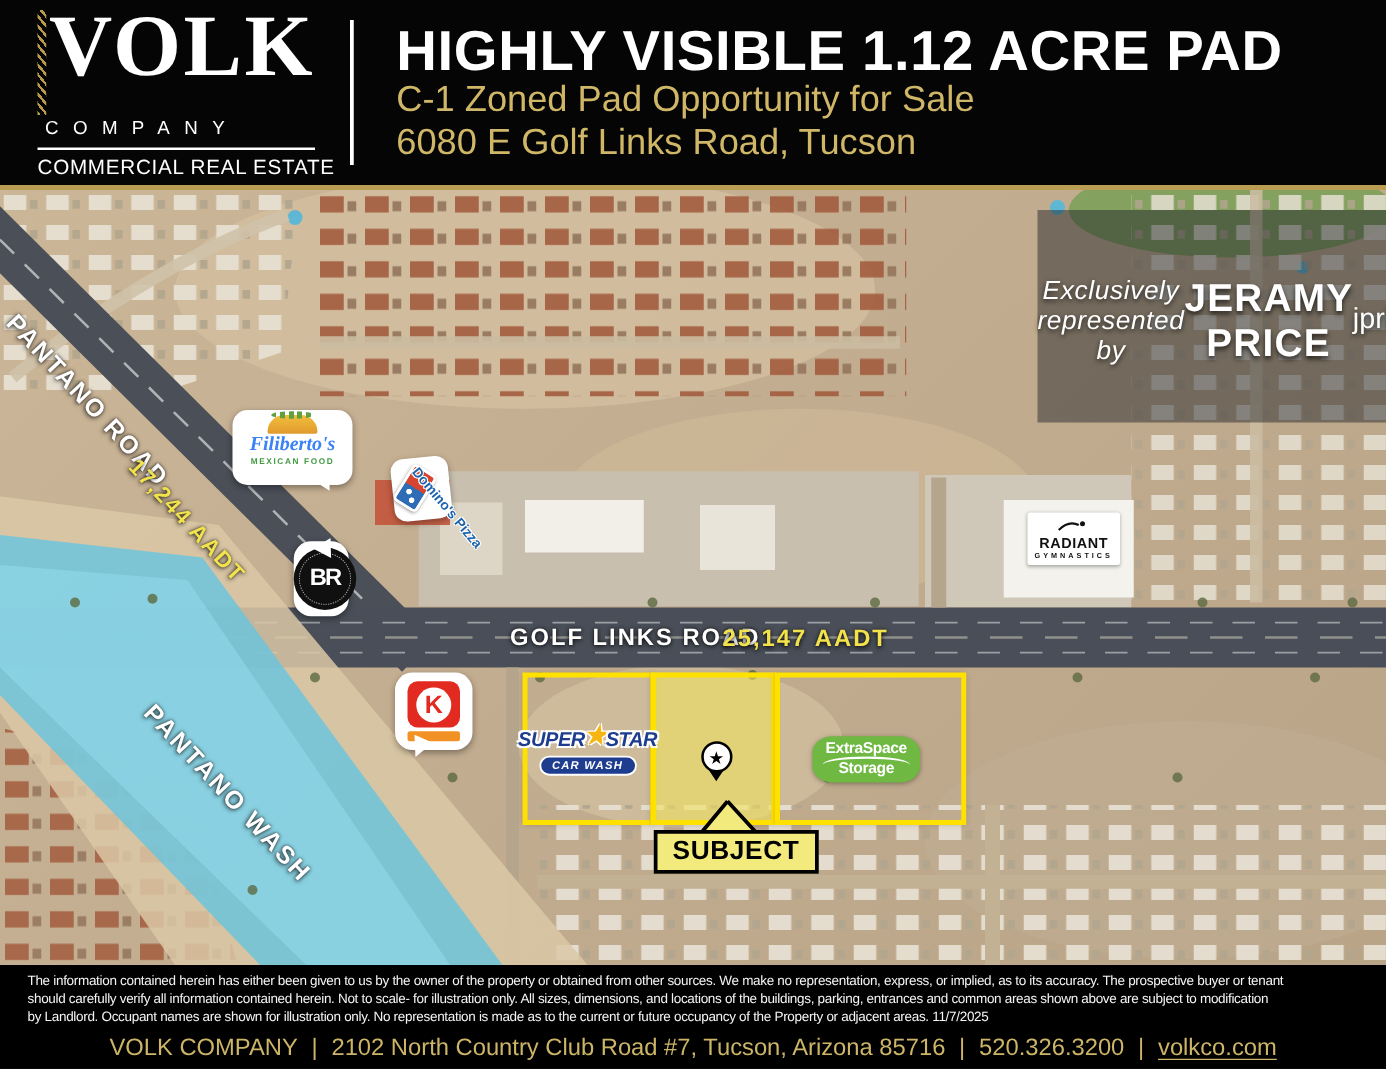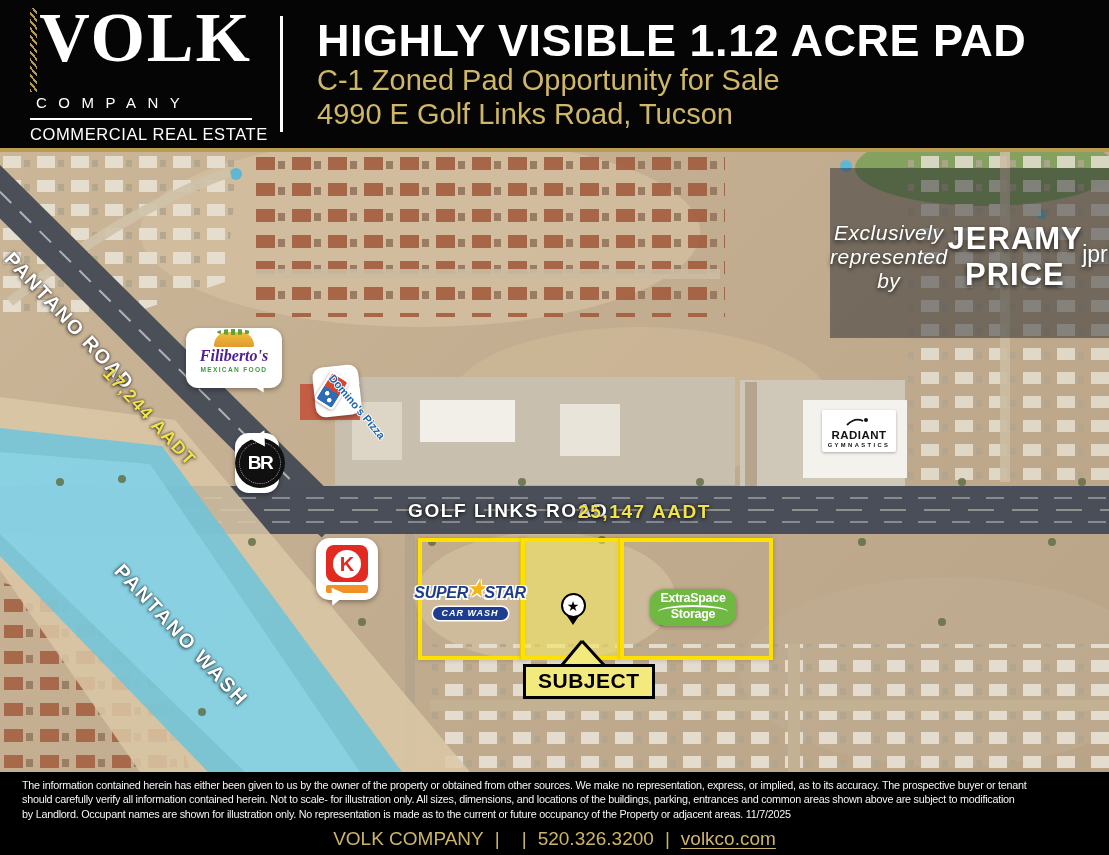--- a/index.html
+++ b/index.html
@@ -64,21 +64,21 @@
 
   
   #logo-filibertos{left:186px;top:176px;width:96px;height:60px;text-align:center;}
   #logo-filibertos:after{content:"";position:absolute;right:12px;bottom:-13px;width:0;height:0;
       border:8px solid transparent;border-top:15px solid #fff;transform:rotate(-30deg);}
   .taco{width:40px;height:15px;margin:4px auto 0;background:linear-gradient(#f2bf3c,#e09a2e);
       border-radius:40px 40px 5px 5px;position:relative;}
   .taco:before{content:"";position:absolute;top:-3px;left:3px;right:3px;height:6px;border-radius:50%;
       background:repeating-linear-gradient(90deg,#5fa13e 0 4px,rgba(0,0,0,0) 4px 7px);}
   .filibertos-name{font-family:"Liberation Serif",serif;font-style:italic;font-weight:700;
-      color:#4c1d95;font-size:16px;line-height:1.05;margin-top:1px;}
+      color:#3b82f6;font-size:16px;line-height:1.05;margin-top:1px;}
   .filibertos-tag{color:#3f9a3f;font-size:6.6px;font-weight:700;letter-spacing:1.3px;margin-top:1px;}
 
   
   #logo-dominos{left:314px;top:214px;width:46px;height:50px;border-radius:10px;transform:rotate(-6deg);}
   .domino-tile{position:absolute;left:7px;top:7px;width:18px;height:30px;border:2px solid #fff;border-radius:4px;
       transform:rotate(38deg);box-shadow:0 1px 3px rgba(0,0,0,.4);
       background:
         radial-gradient(circle at 50% 21%,#fff 2px,rgba(0,0,0,0) 2.5px),
         radial-gradient(circle at 36% 66%,#fff 2px,rgba(0,0,0,0) 2.5px),
         radial-gradient(circle at 66% 82%,#fff 2px,rgba(0,0,0,0) 2.5px),
@@ -150,21 +150,21 @@
         <div class="logo-wordmark">VOLK</div>
       </div>
       <div class="logo-company">COMPANY</div>
       <div class="logo-rule"></div>
       <div class="logo-tagline">COMMERCIAL REAL ESTATE</div>
     </div>
     <div class="header-divider"></div>
     <div class="header-titles">
       <div class="header-title">HIGHLY VISIBLE 1.12 ACRE PAD</div>
       <div class="header-sub">C-1 Zoned Pad Opportunity for Sale</div>
-      <div class="header-sub">4990 E Golf Links Road, Tucson</div>
+      <div class="header-sub">6080 E Golf Links Road, Tucson</div>
     </div>
   </div>
 
   <div id="map">
 
     <svg id="map-art" width="1109" height="620" viewBox="0 0 1109 620">
       <defs>
         <pattern id="pRed" width="36" height="26" patternUnits="userSpaceOnUse">
           <rect x="4" y="5" width="19" height="13" fill="#a35c3e"></rect>
           <rect x="26" y="9" width="7" height="8" fill="#93755c"></rect>
@@ -320,19 +320,20 @@
 
   <div id="disclaimer">
     <div>The information contained herein has either been given to us by  the owner of the property or obtained from other sources. We make no representation, express, or implied, as to its accuracy. The prospective buyer or tenant</div>
     <div>should carefully verify all information contained herein. Not to scale- for illustration only. All sizes, dimensions, and locations of the buildings, parking, entrances and common areas shown above are subject to modification</div>
     <div>by Landlord. Occupant names are shown for illustration only. No representation is made as to the current or future occupancy of the Property or adjacent areas. 11/7/2025</div>
   </div>
 
   <div id="footer">
     <span>VOLK COMPANY</span>
     <span class="sep">|</span>
+    <span>2102 North Country Club Road #7, Tucson, Arizona 85716</span>
     <span class="sep">|</span>
     <span>520.326.3200</span>
     <span class="sep">|</span>
     <span class="website">volkco.com</span>
   </div>
 
 </div>
 
 </body></html>

